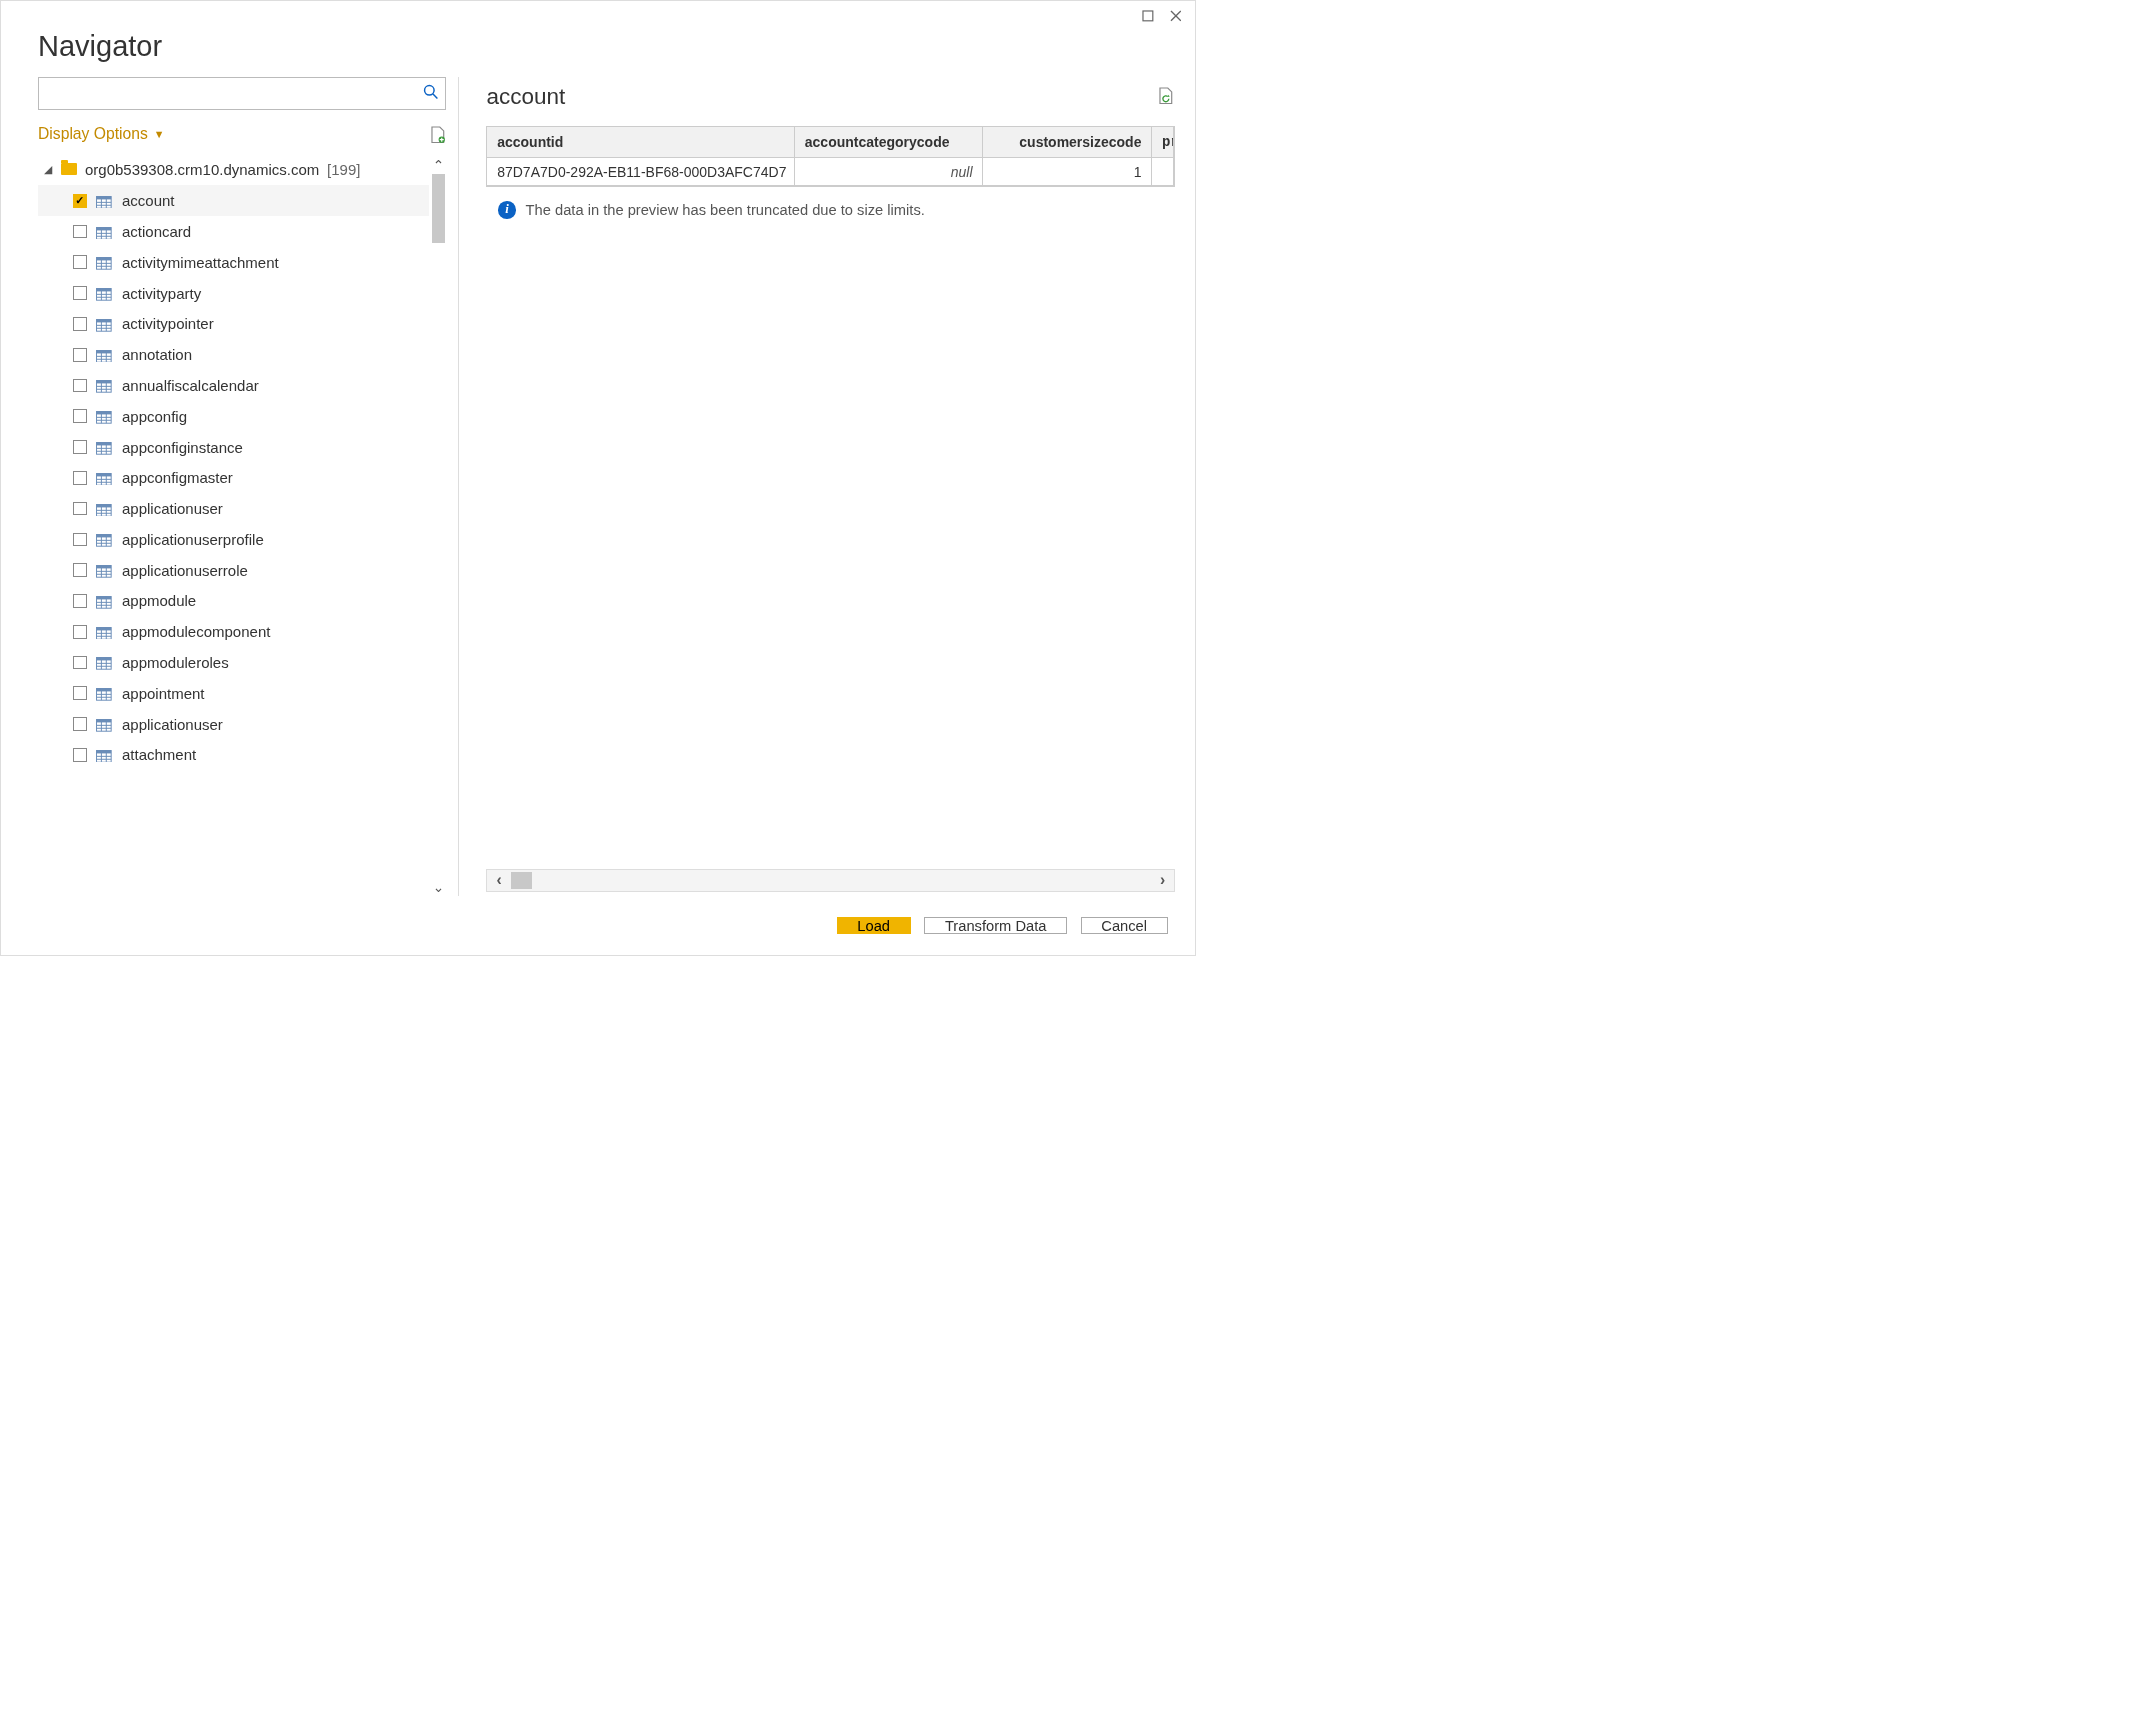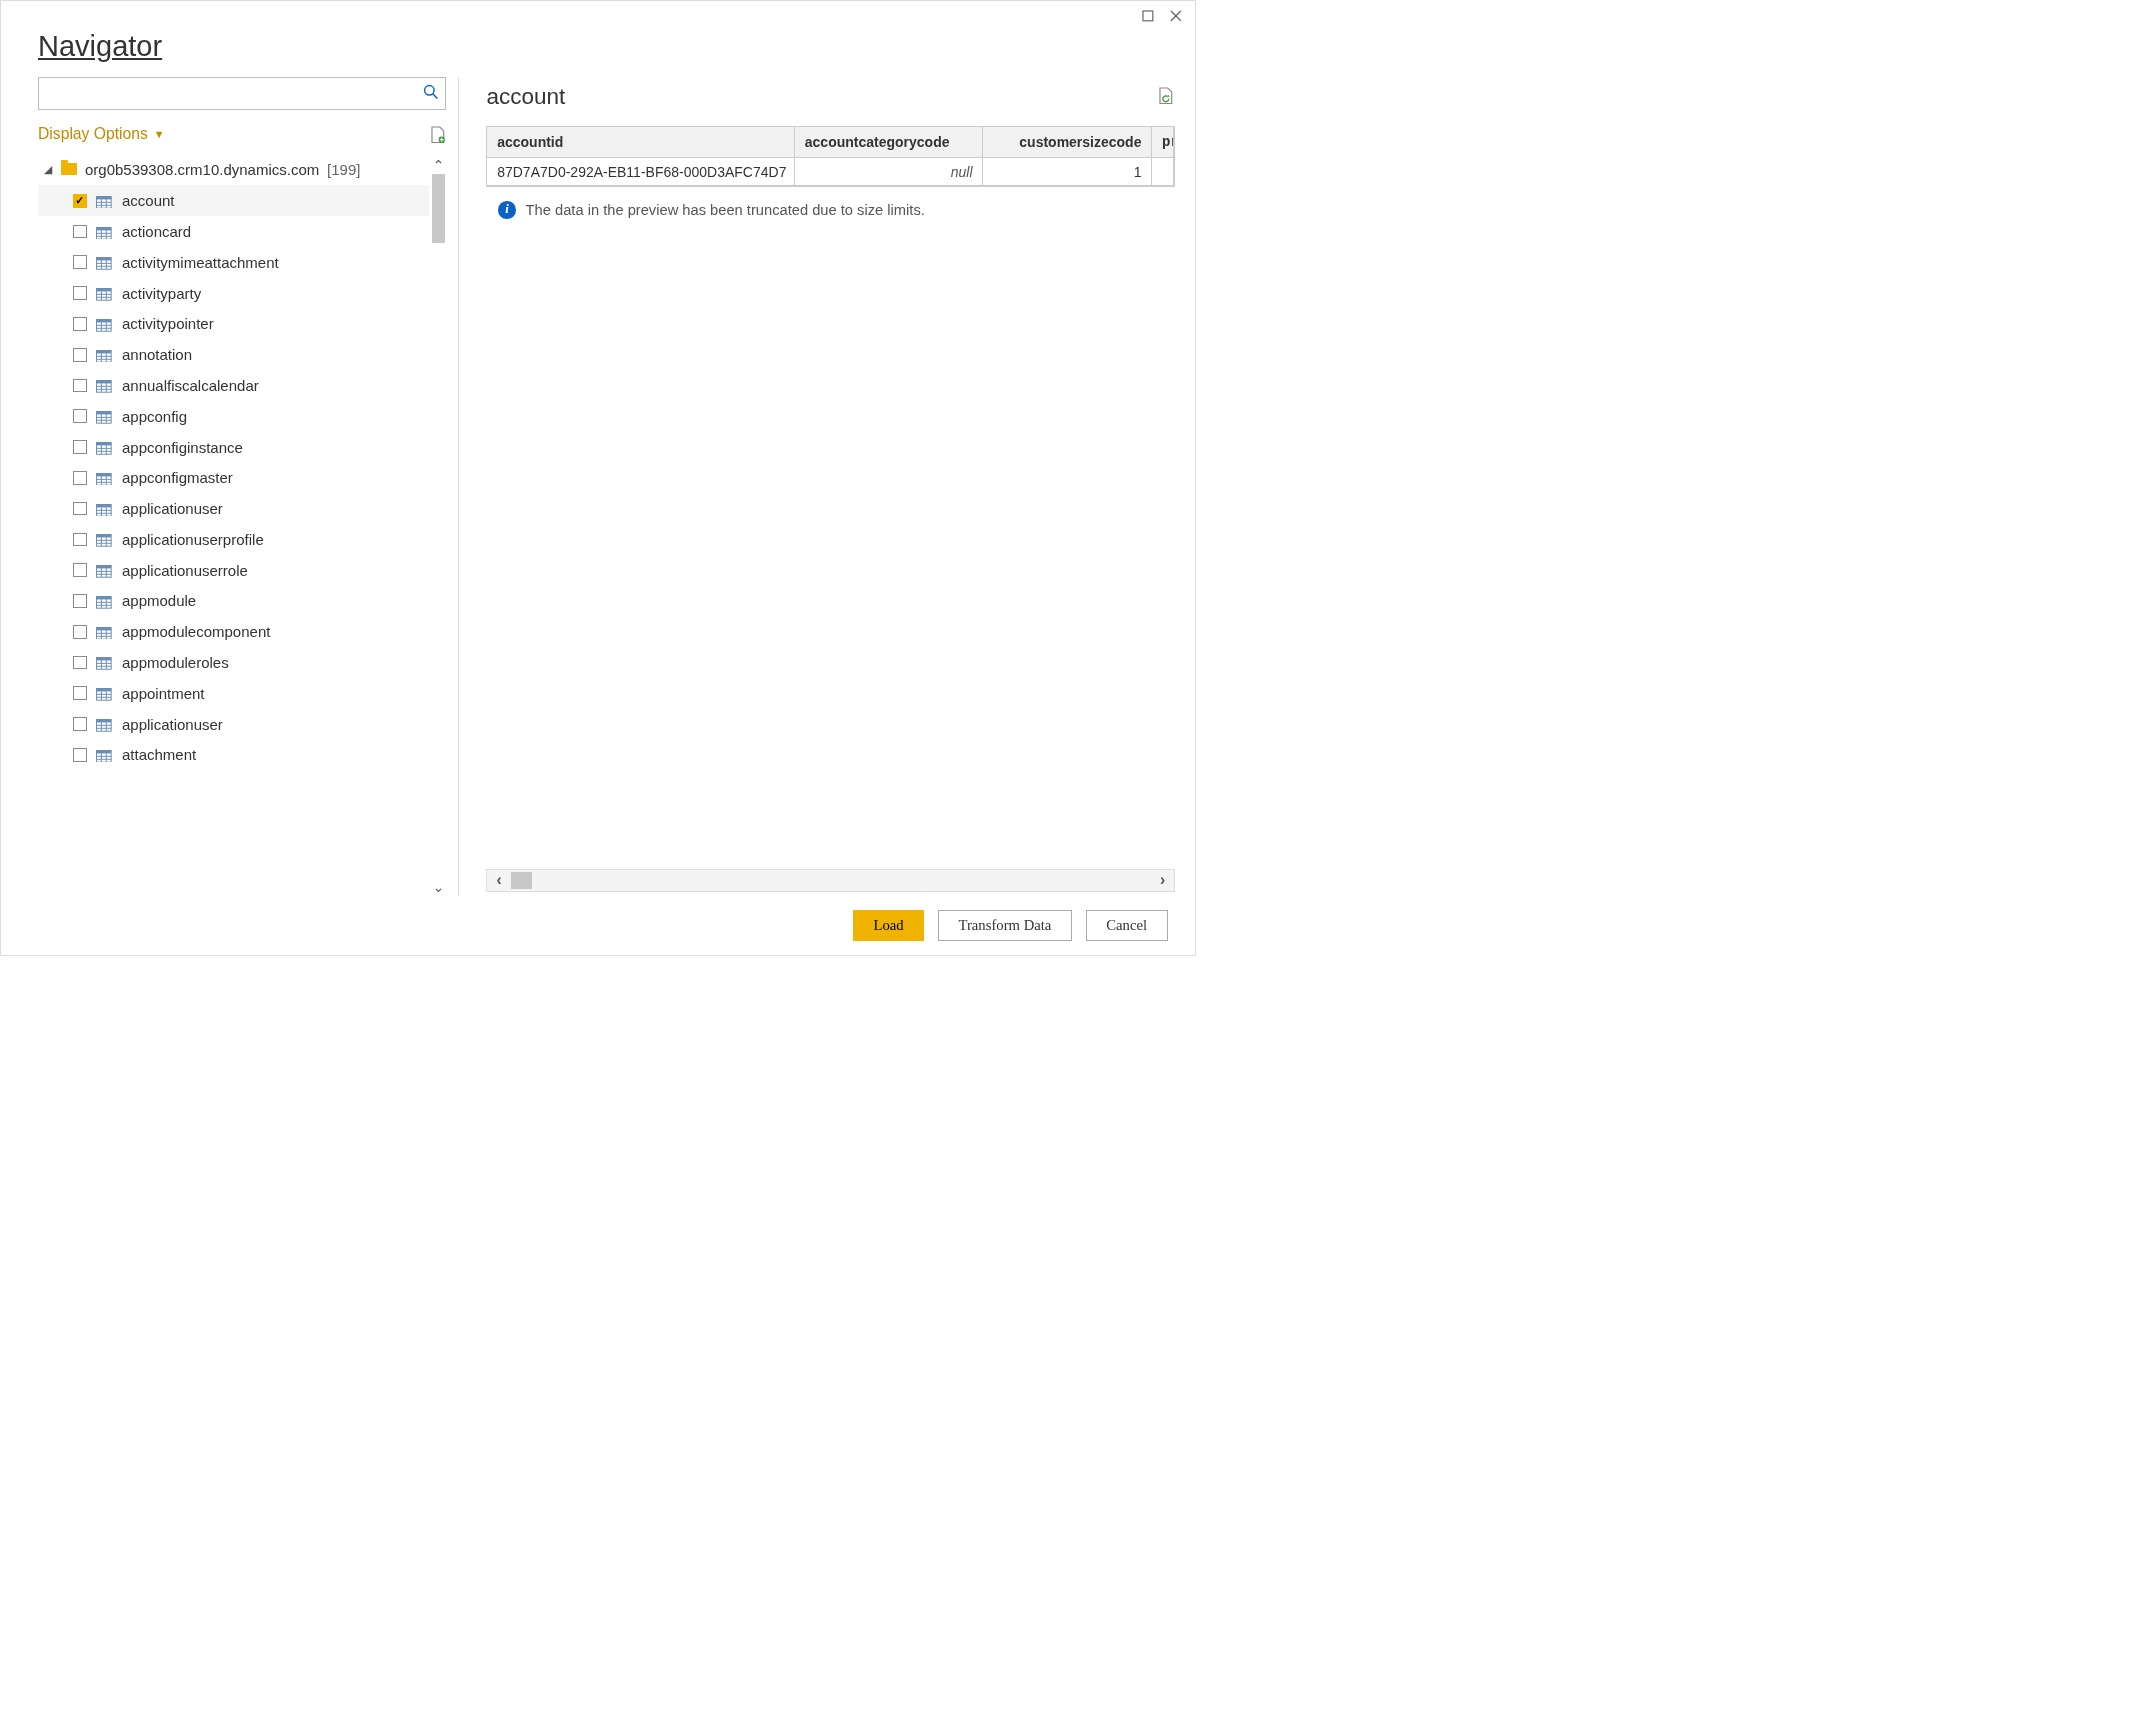--- a/index.html
+++ b/index.html
@@ -25,21 +25,20 @@
     width: 27.4px;
     height: 21.6px;
     display: flex;
     align-items: center;
     justify-content: center;
     color: #666;
     cursor: pointer;
   }
   .header {
     padding: 3.9px 0 13.7px 37px;
-    text-decoration: underline;
   }
   .header h1 {
     margin: 0;
     font-size: 29px;
     font-weight: 400;
     color: #333;
   }
   .body {
     display: flex;
     flex: 1;
@@ -305,28 +304,27 @@
   }
   .footer {
     height: 59px;
     display: flex;
     align-items: center;
     justify-content: flex-end;
     gap: 13.7px;
     padding: 0 27.4px;
   }
   .btn {
-    height: 31px;
+    height: 17px;
     padding: 0 19.6px;
     font-size: 14.7px;
     border: 1px solid #aaa;
     background: #fff;
     cursor: pointer;
     color: #333;
-    font-family: Liberation Serif, serif;
   }
   .btn.primary {
     background: #f0b400;
     border-color: #f0b400;
     color: #000;
   }
 </style>
 </head>
 <body>
 

